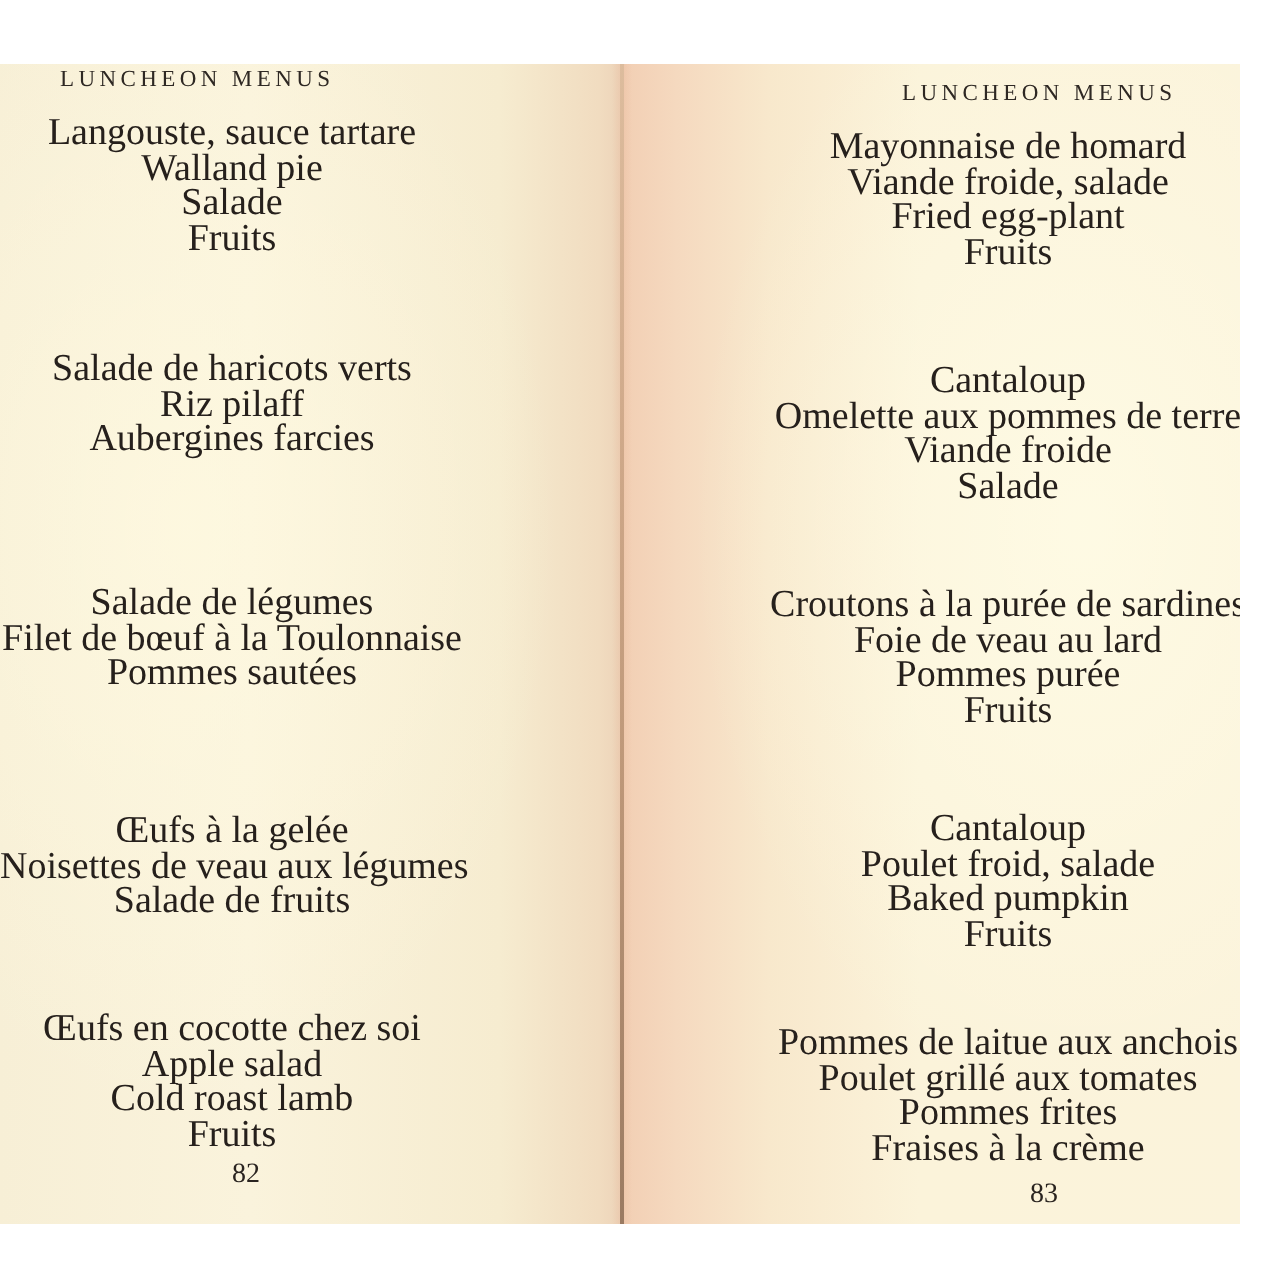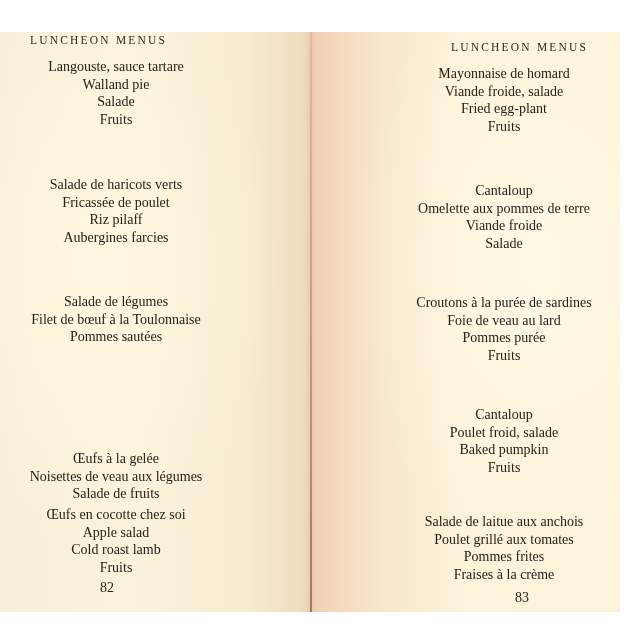--- a/index.html
+++ b/index.html
@@ -68,69 +68,68 @@
       font-weight: normal;
       color: #2e2823;
       white-space: nowrap;
     }
     .rh-left { left: 30px; top: 2px; }
     .rh-right { left: 451px; top: 9px; }
 
     .menu-block {
       position: absolute;
       text-align: center;
-      font-size: 14px;
+      font-size: 19px;
       line-height: 17.5px;
       color: #26201c;
     }
     .menu-block .dish {
       display: block;
       white-space: nowrap;
     }
     .left-col { left: 0; width: 232px; }
     .right-col { left: 376px; width: 256px; }
 
     .page-number {
       position: absolute;
       font-size: 14px;
       color: #2a2420;
       text-align: center;
     }
-    .pn-left { left: 92px; top: 548px; width: 30px; }
+    .pn-left { left: 108px; top: 548px; width: 30px; }
     .pn-right { left: 507px; top: 558px; width: 30px; font-family: Liberation Serif, serif; }
   </style>
 </head>
 <body>
 
 <div class="spread">
 
   <div class="page page-left">
     <div class="running-head rh-left">LUNCHEON MENUS</div>
 
     <div class="menu-block left-col" style="top:26px;">
       <span class="dish">Langouste, sauce tartare</span>
       <span class="dish">Walland pie</span>
       <span class="dish">Salade</span>
       <span class="dish">Fruits</span>
     </div>
 
     <div class="menu-block left-col" style="top:144px;">
       <span class="dish">Salade de haricots verts</span>
-      <span class="dish">Fricassée de poulet</span>
       <span class="dish">Riz pilaff</span>
       <span class="dish">Aubergines farcies</span>
     </div>
 
     <div class="menu-block left-col" style="top:261px;">
       <span class="dish">Salade de légumes</span>
       <span class="dish">Filet de bœuf à la Toulonnaise</span>
       <span class="dish">Pommes sautées</span>
     </div>
 
-    <div class="menu-block left-col" style="top:375px;margin-top:43px;">
+    <div class="menu-block left-col" style="top:375px;">
       <span class="dish">Œufs à la gelée</span>
       <span class="dish">Noisettes de veau aux légumes</span>
       <span class="dish">Salade de fruits</span>
     </div>
 
     <div class="menu-block left-col" style="top:474px;">
       <span class="dish">Œufs en cocotte chez soi</span>
       <span class="dish">Apple salad</span>
       <span class="dish">Cold roast lamb</span>
       <span class="dish">Fruits</span>
@@ -168,20 +167,20 @@
   </div>
 
   <div class="menu-block right-col" style="top:374px;">
     <span class="dish">Cantaloup</span>
     <span class="dish">Poulet froid, salade</span>
     <span class="dish">Baked pumpkin</span>
     <span class="dish">Fruits</span>
   </div>
 
   <div class="menu-block right-col" style="top:481px;">
-    <span class="dish">Salade de laitue aux anchois</span>
+    <span class="dish">Pommes de laitue aux anchois</span>
     <span class="dish">Poulet grillé aux tomates</span>
     <span class="dish">Pommes frites</span>
     <span class="dish">Fraises à la crème</span>
   </div>
 
   <div class="page-number pn-right">83</div>
 </div>
 
 </body></html>

